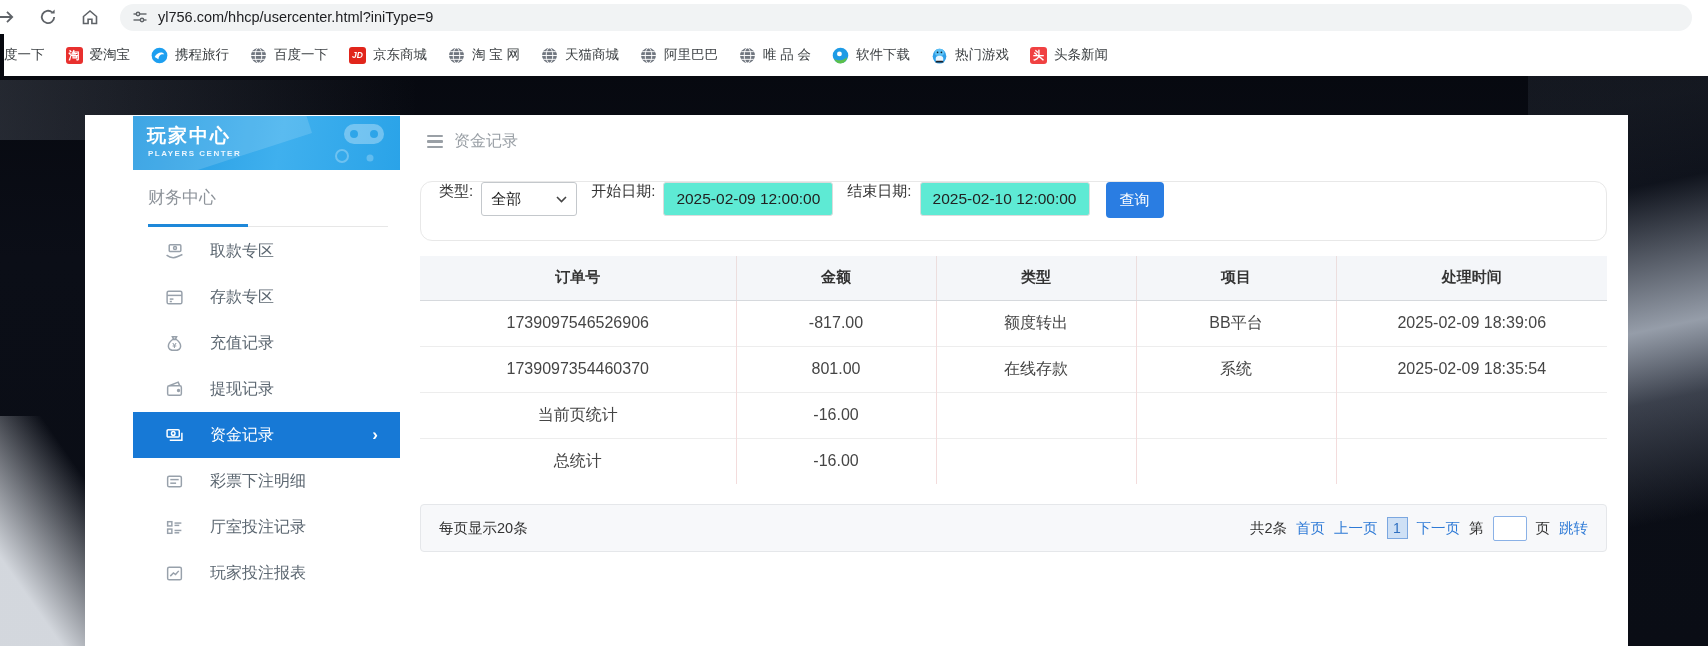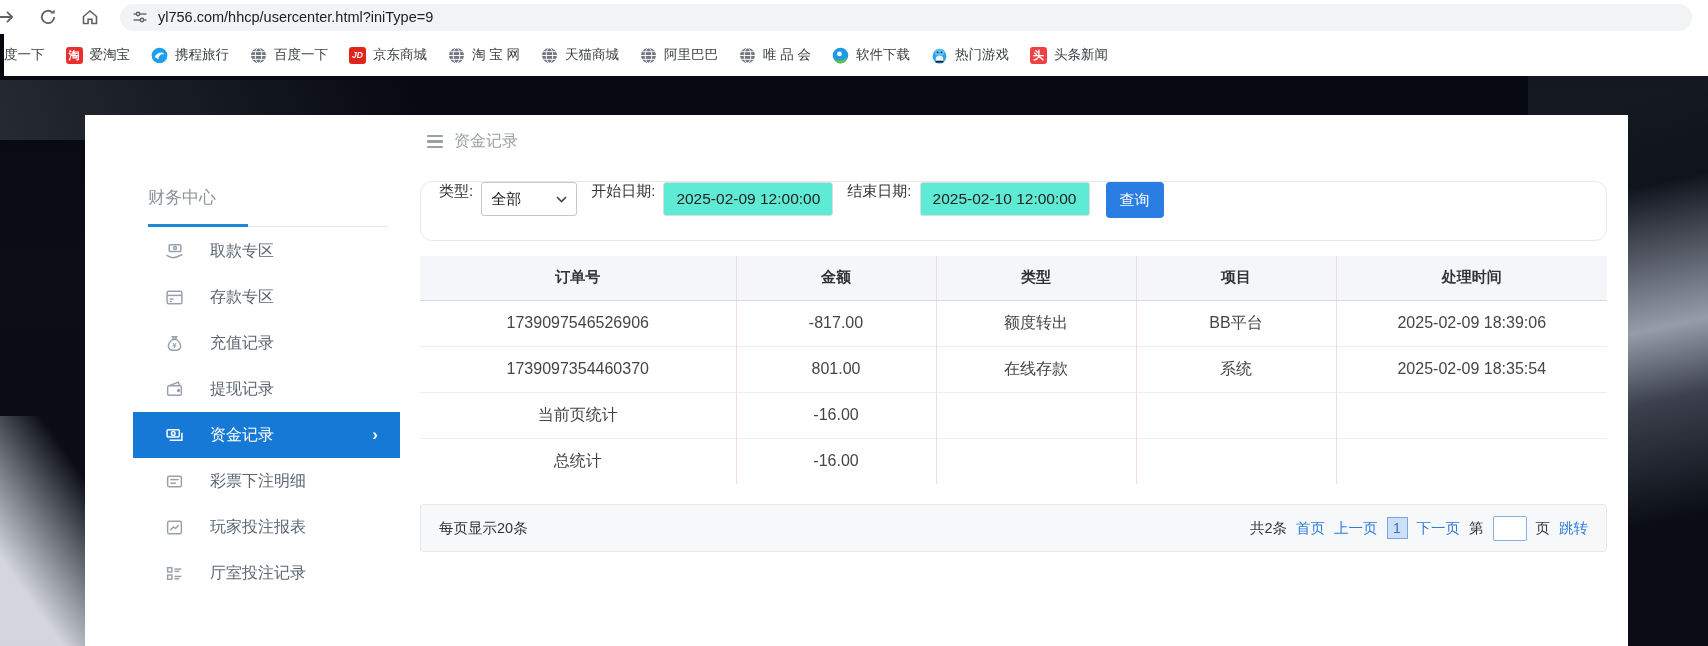--- a/index.html
+++ b/index.html
@@ -243,20 +243,31 @@
       <span class="bm-label">头条新闻</span>
     </div>
   </div>
 
   <div class="bg-left-streak"></div>
   <div class="bg-right"></div>
   <div class="bg-bottom-left"></div>
 
   <div class="panel"></div>
 
+  <div class="sb-header">
+    <div class="sb-title">玩家中心</div>
+    <div class="sb-sub">PLAYERS CENTER</div>
+    <svg class="sb-art" width="62" height="46" viewBox="0 0 62 46">
+      <rect x="14" y="4" width="40" height="20" rx="10" fill="#fff" opacity="0.8"></rect>
+      <circle cx="24" cy="14" r="4" fill="#2aa3e8"></circle>
+        <circle cx="44" cy="14" r="4" fill="#2aa3e8"></circle>
+      <circle cx="12" cy="36" r="6" fill="none" stroke="#fff" stroke-width="2" opacity="0.7"></circle>
+      <circle cx="40" cy="38" r="3.5" fill="#fff" opacity="0.6"></circle>
+    </svg>
+  </div>
   <div class="sb-section">财务中心</div>
   <div class="sb-divider"></div>
   <div class="sb-underline"></div>
 
   <div class="menu">
     <div class="mi">
       <svg class="ico" viewBox="0 0 18 18">
         <g stroke="currentColor" stroke-width="1.4" fill="none">
           <rect x="4" y="2.5" width="11" height="6.5" rx="1"></rect>
             <circle cx="9.5" cy="5.7" r="1.4"></circle>
@@ -309,42 +320,42 @@
     </div>
     <div class="mi">
       <svg class="ico" viewBox="0 0 18 18">
         <g stroke="currentColor" stroke-width="1.4" fill="none">
           <rect x="2.5" y="4" width="13" height="10" rx="1.5"></rect>
           <line x1="5" y1="7.2" x2="13" y2="7.2"></line>
             <line x1="5" y1="10.6" x2="10.5" y2="10.6"></line>
         </g>
       </svg>
       <span>彩票下注明细</span>
-    </div>
-    <div class="mi">
-      <svg class="ico" viewBox="0 0 18 18">
-        <g stroke="currentColor" stroke-width="1.4" fill="none">
-          <rect x="2.5" y="3" width="13" height="12" rx="1.5"></rect>
-          <polyline points="5,11.5 8,8.5 10,10 13,6.5"></polyline>
-        </g>
-      </svg>
-      <span>玩家投注报表</span>
     </div>
     <div class="mi">
       <svg class="ico" viewBox="0 0 18 18">
         <g stroke="currentColor" stroke-width="1.4" fill="none">
           <rect x="2.5" y="3.5" width="4" height="4"></rect>
             <rect x="2.5" y="10.5" width="4" height="4"></rect>
           <line x1="9" y1="4.8" x2="15.5" y2="4.8"></line>
             <line x1="9" y1="7" x2="13.5" y2="7"></line>
           <line x1="9" y1="11.8" x2="15.5" y2="11.8"></line>
             <line x1="9" y1="14" x2="13.5" y2="14"></line>
         </g>
       </svg>
       <span>厅室投注记录</span>
+    </div>
+    <div class="mi">
+      <svg class="ico" viewBox="0 0 18 18">
+        <g stroke="currentColor" stroke-width="1.4" fill="none">
+          <rect x="2.5" y="3" width="13" height="12" rx="1.5"></rect>
+          <polyline points="5,11.5 8,8.5 10,10 13,6.5"></polyline>
+        </g>
+      </svg>
+      <span>玩家投注报表</span>
     </div>
   </div>
 
   <div class="main-title">
     <span class="hamb">
         <span></span>
         <span></span>
         <span></span>
       </span>
     <span>资金记录</span>

